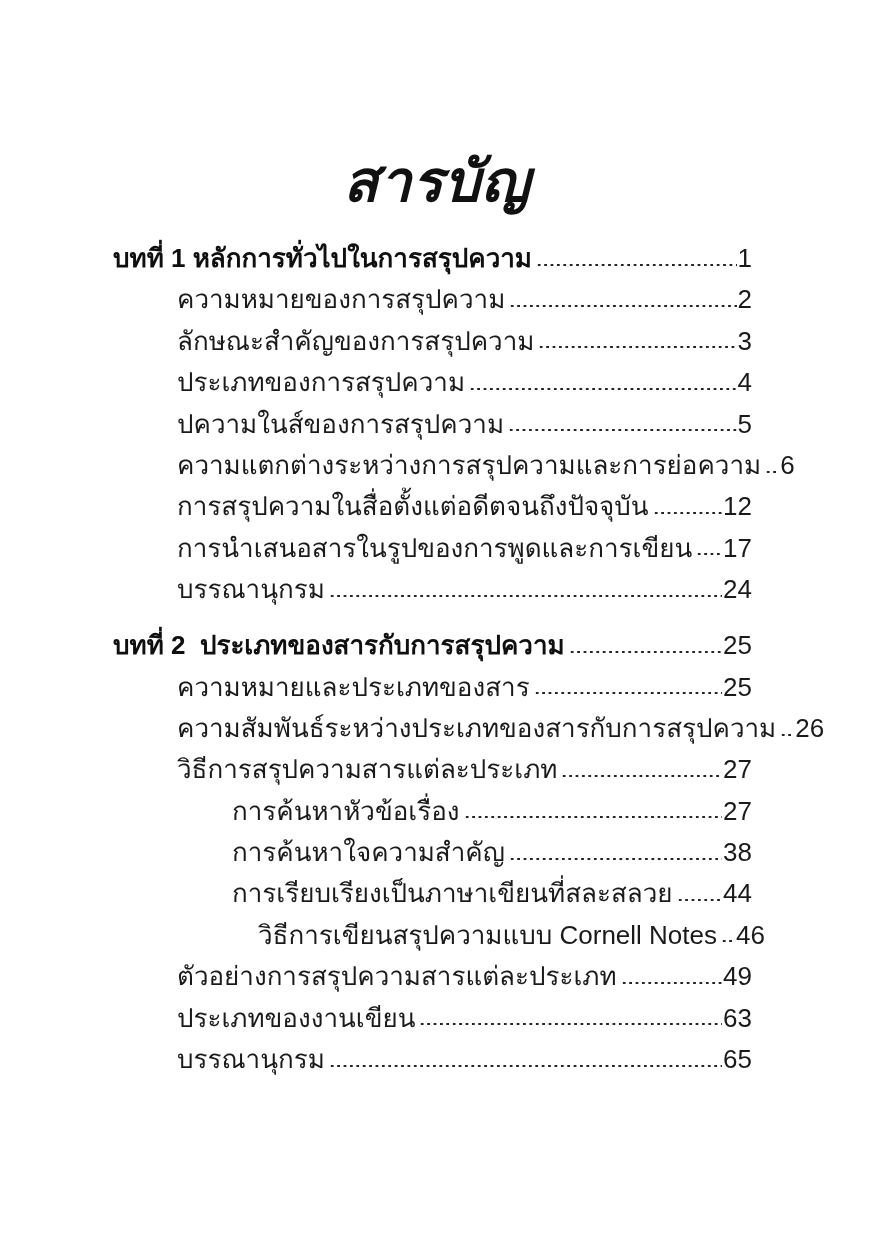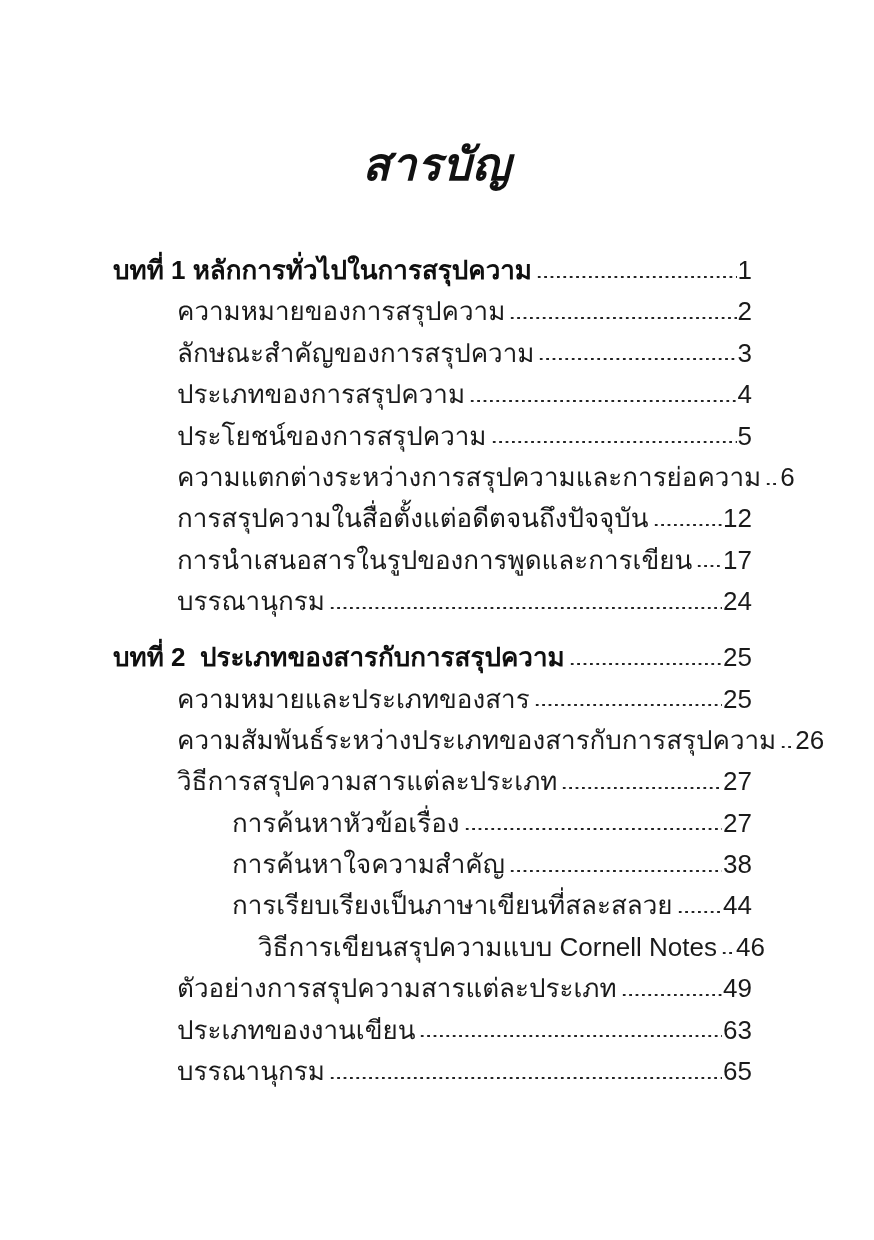--- a/index.html
+++ b/index.html
@@ -14,30 +14,30 @@
     font-family: "Liberation Sans", sans-serif;
     position: relative;
     overflow: hidden;
   }
   .doc-title {
     position: absolute;
     top: 98px;
     left: 0;
     width: 874px;
     text-align: center;
-    font-size: 45px;
+    font-size: 57px;
     font-weight: 700;
     font-style: italic;
     letter-spacing: 1px;
     color: #111111;
   }
   .toc {
     position: absolute;
     left: 113px;
-    top: 256px;
+    top: 244px;
     width: 639px;
   }
   .toc-row {
     display: flex;
     align-items: baseline;
     height: 28px;
     line-height: 28px;
     font-size: 26px;
     margin-bottom: 13.4px;
     color: #1a1a1a;
@@ -97,21 +97,21 @@
     <span class="row-page">3</span>
   </div>
 
   <div class="toc-row lvl-1">
     <span class="row-label">ประเภทของการสรุปความ</span>
     <span class="leader"></span>
     <span class="row-page">4</span>
   </div>
 
   <div class="toc-row lvl-1">
-    <span class="row-label">ประโยชน์ของการสรุปความ</span>
+    <span class="row-label">ปความในส์ของการสรุปความ</span>
     <span class="leader"></span>
     <span class="row-page">5</span>
   </div>
 
   <div class="toc-row lvl-1">
     <span class="row-label">ความแตกต่างระหว่างการสรุปความและการย่อความ</span>
     <span class="leader"></span>
     <span class="row-page">6</span>
   </div>
 

